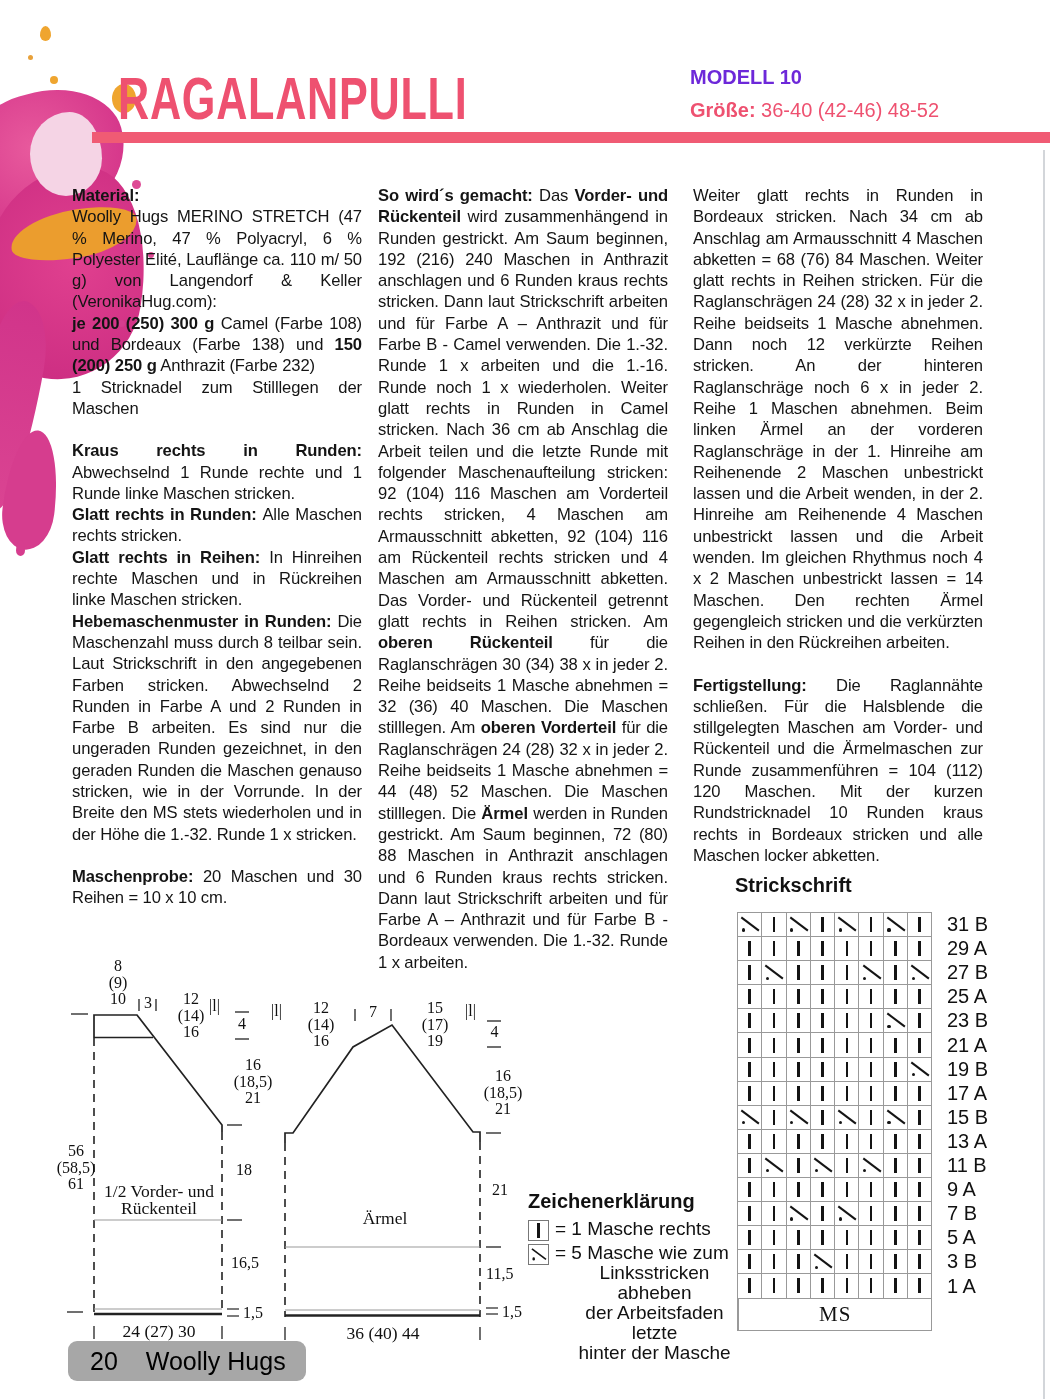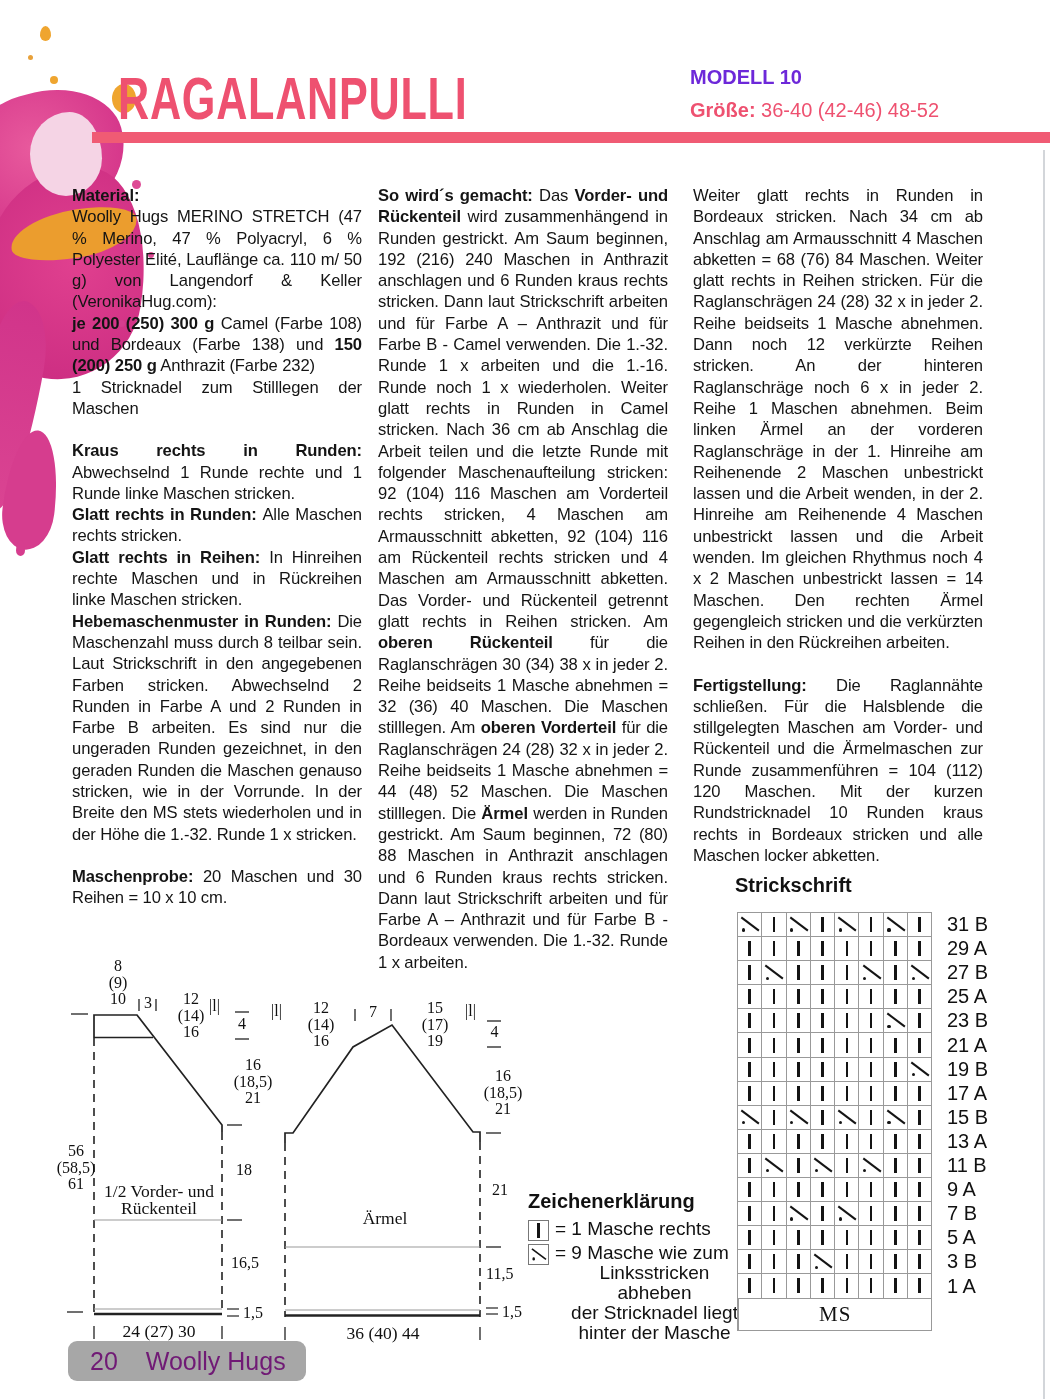--- a/index.html
+++ b/index.html
@@ -58,21 +58,21 @@
   .sym-K{display:inline-block;width:2.6px;height:15px;background:#141414;}
   .sym-S{position:relative;display:inline-block;width:19px;height:17px;}
   .sym-S::before{content:"";position:absolute;left:-1px;top:7px;width:22px;height:2.3px;
                  background:#141414;transform:rotate(37deg);}
   .sym-S::after{content:"";position:absolute;left:1.5px;bottom:1.5px;width:3.2px;height:3.2px;
                 border-radius:50%;background:#141414;}
   .leg-box .sym-S{transform:scale(0.8);transform-origin:center;}
 
   
   .footer{position:absolute;left:68px;top:1341px;width:238px;height:40px;background:#a7a7a7;
-          border-radius:9px;display:flex;align-items:center;color:#701a75;font-size:25px;}
+          border-radius:9px;display:flex;align-items:center;color:#000000;font-size:25px;}
   .footer .pg{margin-left:22px;}
   .footer .br{margin-left:28px;}
 </style>
 </head>
 <body>
 
 <div id="page">
 
   <div>
     <div class="blob" style="left:-38px;top:92px;width:165px;height:135px;background:radial-gradient(circle at 45% 40%,#e85a9d,#d02c85);border-radius:48% 52% 62% 38% / 55% 45% 60% 40%;transform:rotate(-16deg);"></div>
@@ -209,23 +209,23 @@
           </span>
           <div class="leg-text">
             <div>= 1 Masche rechts</div>
           </div>
         </div>
         <div class="leg-row">
           <span class="leg-box">
             <span class="sym-S"></span>
           </span>
           <div class="leg-text">
-            <div>= 9 Masche wie zum</div>
+            <div>= 5 Masche wie zum</div>
             <div class="leg-cont">Linksstricken abheben</div>
-            <div class="leg-cont">der Stricknadel liegt</div>
+            <div class="leg-cont">der Arbeitsfaden letzte</div>
             <div class="leg-cont">hinter der Masche</div>
           </div>
         </div>
       </div>
   </div>
 
   <div class="chart-head">Strickschrift</div>
   <div class="chart"><span class="ch-label" style="top: 0px;">31 B</span><span class="ch-label" style="top: 24.1px;">29 A</span><span class="ch-label" style="top: 48.2px;">27 B</span><span class="ch-label" style="top: 72.3px;">25 A</span><span class="ch-label" style="top: 96.4px;">23 B</span><span class="ch-label" style="top: 120.5px;">21 A</span><span class="ch-label" style="top: 144.6px;">19 B</span><span class="ch-label" style="top: 168.7px;">17 A</span><span class="ch-label" style="top: 192.8px;">15 B</span><span class="ch-label" style="top: 216.9px;">13 A</span><span class="ch-label" style="top: 241px;">11 B</span><span class="ch-label" style="top: 265.1px;">9 A</span><span class="ch-label" style="top: 289.2px;">7 B</span><span class="ch-label" style="top: 313.3px;">5 A</span><span class="ch-label" style="top: 337.4px;">3 B</span><span class="ch-label" style="top: 361.5px;">1 A</span><div class="ch-grid"><div class="ch-row">
           <div class="ch-cell">
             <span class="sym-S"></span>

